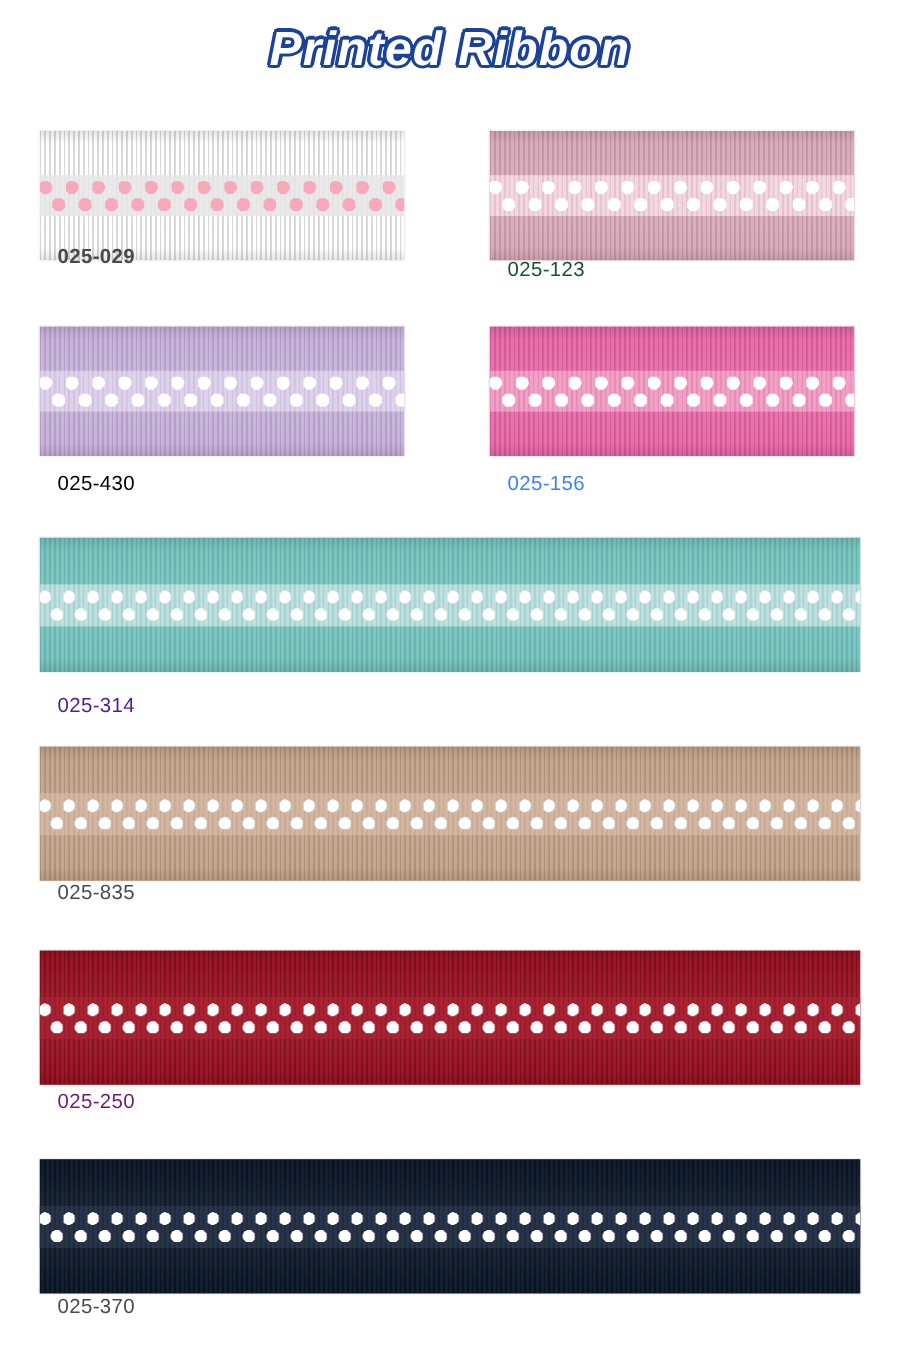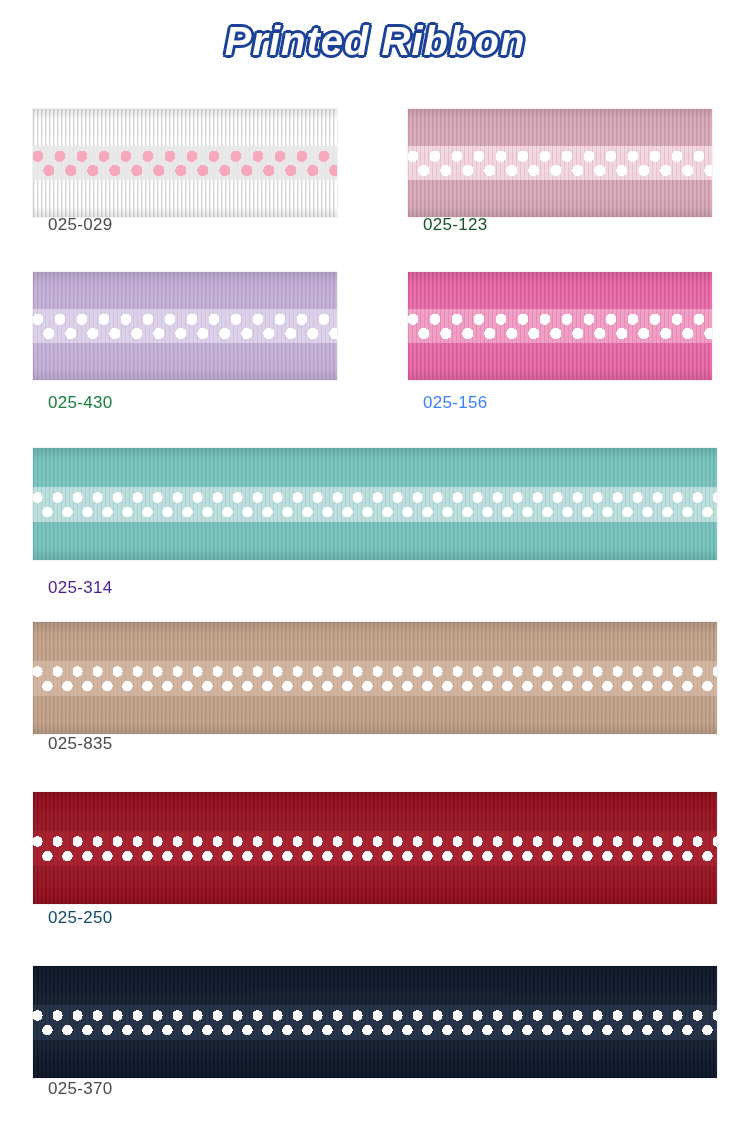--- a/index.html
+++ b/index.html
@@ -116,21 +116,21 @@
         <div class="ribbon" style="background: rgb(255, 255, 255);">
           <div class="ribs" style="background-image: repeating-linear-gradient(to right, rgb(216, 216, 216) 0px, rgb(216, 216, 216) 1.4px, rgb(255, 255, 255) 1.6px, rgb(255, 255, 255) 4px);"></div>
           <div style="position: absolute; inset: 0px; background: linear-gradient(rgba(0, 0, 0, 0.1) 0%, rgba(0, 0, 0, 0) 10%, rgba(255, 255, 255, 0.06) 50%, rgba(0, 0, 0, 0) 90%, rgba(0, 0, 0, 0.1) 100%);"></div>
           <div class="dotband" style="top: 37px; height: 34px; background: rgb(233, 233, 233);">
             <div style="position: absolute; inset: 0px; opacity: 0.3; background-image: repeating-linear-gradient(to right, rgb(216, 216, 216) 0px, rgb(216, 216, 216) 1.2px, rgba(0, 0, 0, 0) 1.4px, rgba(0, 0, 0, 0) 4px);"></div>
             <div class="dots" style="background-image: radial-gradient(5.6px at 4.84px 10.2px, rgb(247, 168, 189) 99%, rgba(0, 0, 0, 0) 100%), radial-gradient(5.6px at 15.84px 24.48px, rgb(247, 168, 189) 99%, rgba(0, 0, 0, 0) 100%); background-size: 22px 34px, 22px 34px; background-repeat: repeat-x, repeat-x; background-position: 0px 0px, 0px 0px;"></div>
           </div>
         </div>
       </div>
     </div>
-    <div class="label" style="left: 48px; top: 115px; color: rgb(74, 74, 74);">025-029</div>
+    <div class="label" style="left: 48px; top: 104px; color: rgb(74, 74, 74); font-weight: bold;">025-029</div>
     <div class="cell" title="dusty pink grosgrain ribbon with white polka dots" style="left: 408px; top: 9px;">
       <div class="swatch" style="width: 304px; height: 108px;">
         <div class="ribbon" style="background: rgb(217, 173, 187);">
           <div class="ribs" style="background-image: repeating-linear-gradient(to right, rgb(194, 149, 166) 0px, rgb(194, 149, 166) 1.4px, rgb(217, 173, 187) 1.6px, rgb(217, 173, 187) 4px);"></div>
           <div style="position: absolute; inset: 0px; background: linear-gradient(rgba(0, 0, 0, 0.1) 0%, rgba(0, 0, 0, 0) 10%, rgba(255, 255, 255, 0.06) 50%, rgba(0, 0, 0, 0) 90%, rgba(0, 0, 0, 0.1) 100%);"></div>
           <div class="dotband" style="top: 37px; height: 34px; background: rgb(242, 214, 224);">
             <div style="position: absolute; inset: 0px; opacity: 0.3; background-image: repeating-linear-gradient(to right, rgb(194, 149, 166) 0px, rgb(194, 149, 166) 1.2px, rgba(0, 0, 0, 0) 1.4px, rgba(0, 0, 0, 0) 4px);"></div>
             <div class="dots" style="background-image: radial-gradient(5.6px at 4.84px 10.2px, rgb(255, 255, 255) 99%, rgba(0, 0, 0, 0) 100%), radial-gradient(5.6px at 15.84px 24.48px, rgb(255, 255, 255) 99%, rgba(0, 0, 0, 0) 100%); background-size: 22px 34px, 22px 34px; background-repeat: repeat-x, repeat-x; background-position: 0px 0px, 0px 0px;"></div>
           </div>
         </div>
@@ -142,21 +142,21 @@
         <div class="ribbon" style="background: rgb(200, 180, 218);">
           <div class="ribs" style="background-image: repeating-linear-gradient(to right, rgb(178, 158, 198) 0px, rgb(178, 158, 198) 1.4px, rgb(200, 180, 218) 1.6px, rgb(200, 180, 218) 4px);"></div>
           <div style="position: absolute; inset: 0px; background: linear-gradient(rgba(0, 0, 0, 0.1) 0%, rgba(0, 0, 0, 0) 10%, rgba(255, 255, 255, 0.06) 50%, rgba(0, 0, 0, 0) 90%, rgba(0, 0, 0, 0.1) 100%);"></div>
           <div class="dotband" style="top: 37px; height: 34px; background: rgb(222, 210, 234);">
             <div style="position: absolute; inset: 0px; opacity: 0.3; background-image: repeating-linear-gradient(to right, rgb(178, 158, 198) 0px, rgb(178, 158, 198) 1.2px, rgba(0, 0, 0, 0) 1.4px, rgba(0, 0, 0, 0) 4px);"></div>
             <div class="dots" style="background-image: radial-gradient(5.6px at 4.84px 10.2px, rgb(255, 255, 255) 99%, rgba(0, 0, 0, 0) 100%), radial-gradient(5.6px at 15.84px 24.48px, rgb(255, 255, 255) 99%, rgba(0, 0, 0, 0) 100%); background-size: 22px 34px, 22px 34px; background-repeat: repeat-x, repeat-x; background-position: 0px 0px, 0px 0px;"></div>
           </div>
         </div>
       </div>
     </div>
-    <div class="label" style="left: 48px; top: 293px; color: #15803d;">025-430</div>
+    <div class="label" style="left: 48px; top: 293px; color: #000000;">025-430</div>
     <div class="cell" title="hot pink grosgrain ribbon with white polka dots" style="left: 408px; top: 172px;">
       <div class="swatch" style="width: 304px; height: 108px;">
         <div class="ribbon" style="background: rgb(232, 111, 168);">
           <div class="ribs" style="background-image: repeating-linear-gradient(to right, rgb(212, 88, 154) 0px, rgb(212, 88, 154) 1.4px, rgb(232, 111, 168) 1.6px, rgb(232, 111, 168) 4px);"></div>
           <div style="position: absolute; inset: 0px; background: linear-gradient(rgba(0, 0, 0, 0.1) 0%, rgba(0, 0, 0, 0) 10%, rgba(255, 255, 255, 0.06) 50%, rgba(0, 0, 0, 0) 90%, rgba(0, 0, 0, 0.1) 100%);"></div>
           <div class="dotband" style="top: 37px; height: 34px; background: rgb(239, 160, 196);">
             <div style="position: absolute; inset: 0px; opacity: 0.3; background-image: repeating-linear-gradient(to right, rgb(212, 88, 154) 0px, rgb(212, 88, 154) 1.2px, rgba(0, 0, 0, 0) 1.4px, rgba(0, 0, 0, 0) 4px);"></div>
             <div class="dots" style="background-image: radial-gradient(5.6px at 4.84px 10.2px, rgb(255, 255, 255) 99%, rgba(0, 0, 0, 0) 100%), radial-gradient(5.6px at 15.84px 24.48px, rgb(255, 255, 255) 99%, rgba(0, 0, 0, 0) 100%); background-size: 22px 34px, 22px 34px; background-repeat: repeat-x, repeat-x; background-position: 0px 0px, 0px 0px;"></div>
           </div>
         </div>
@@ -194,21 +194,21 @@
         <div class="ribbon" style="background: rgb(158, 22, 38);">
           <div class="ribs" style="background-image: repeating-linear-gradient(to right, rgb(125, 15, 28) 0px, rgb(125, 15, 28) 1.4px, rgb(158, 22, 38) 1.6px, rgb(158, 22, 38) 4px);"></div>
           <div style="position: absolute; inset: 0px; background: linear-gradient(rgba(0, 0, 0, 0.1) 0%, rgba(0, 0, 0, 0) 10%, rgba(255, 255, 255, 0.06) 50%, rgba(0, 0, 0, 0) 90%, rgba(0, 0, 0, 0.1) 100%);"></div>
           <div class="dotband" style="top: 39px; height: 35px; background: rgb(169, 34, 49);">
             <div style="position: absolute; inset: 0px; opacity: 0.3; background-image: repeating-linear-gradient(to right, rgb(125, 15, 28) 0px, rgb(125, 15, 28) 1.2px, rgba(0, 0, 0, 0) 1.4px, rgba(0, 0, 0, 0) 4px);"></div>
             <div class="dots" style="background-image: radial-gradient(5.2px at 4.4px 10.5px, rgb(255, 255, 255) 99%, rgba(0, 0, 0, 0) 100%), radial-gradient(5.2px at 14.4px 25.2px, rgb(255, 255, 255) 99%, rgba(0, 0, 0, 0) 100%); background-size: 20px 35px, 20px 35px; background-repeat: repeat-x, repeat-x; background-position: 0px 0px, 0px 0px;"></div>
           </div>
         </div>
       </div>
     </div>
-    <div class="label" style="left: 48px; top: 808px; color: #0c4a6e;">025-250</div>
+    <div class="label" style="left: 48px; top: 808px; color: #701a75;">025-250</div>
     <div class="cell" title="navy blue grosgrain ribbon with white polka dots" style="left: 33px; top: 866px;">
       <div class="swatch" style="width: 684px; height: 112px;">
         <div class="ribbon" style="background: rgb(20, 31, 51);">
           <div class="ribs" style="background-image: repeating-linear-gradient(to right, rgb(10, 19, 32) 0px, rgb(10, 19, 32) 1.4px, rgb(20, 31, 51) 1.6px, rgb(20, 31, 51) 4px);"></div>
           <div style="position: absolute; inset: 0px; background: linear-gradient(rgba(0, 0, 0, 0.1) 0%, rgba(0, 0, 0, 0) 10%, rgba(255, 255, 255, 0.06) 50%, rgba(0, 0, 0, 0) 90%, rgba(0, 0, 0, 0.1) 100%);"></div>
           <div class="dotband" style="top: 39px; height: 35px; background: rgb(40, 52, 74);">
             <div style="position: absolute; inset: 0px; opacity: 0.3; background-image: repeating-linear-gradient(to right, rgb(10, 19, 32) 0px, rgb(10, 19, 32) 1.2px, rgba(0, 0, 0, 0) 1.4px, rgba(0, 0, 0, 0) 4px);"></div>
             <div class="dots" style="background-image: radial-gradient(5.2px at 4.4px 10.5px, rgb(255, 255, 255) 99%, rgba(0, 0, 0, 0) 100%), radial-gradient(5.2px at 14.4px 25.2px, rgb(255, 255, 255) 99%, rgba(0, 0, 0, 0) 100%); background-size: 20px 35px, 20px 35px; background-repeat: repeat-x, repeat-x; background-position: 0px 0px, 0px 0px;"></div>
           </div>
         </div>

